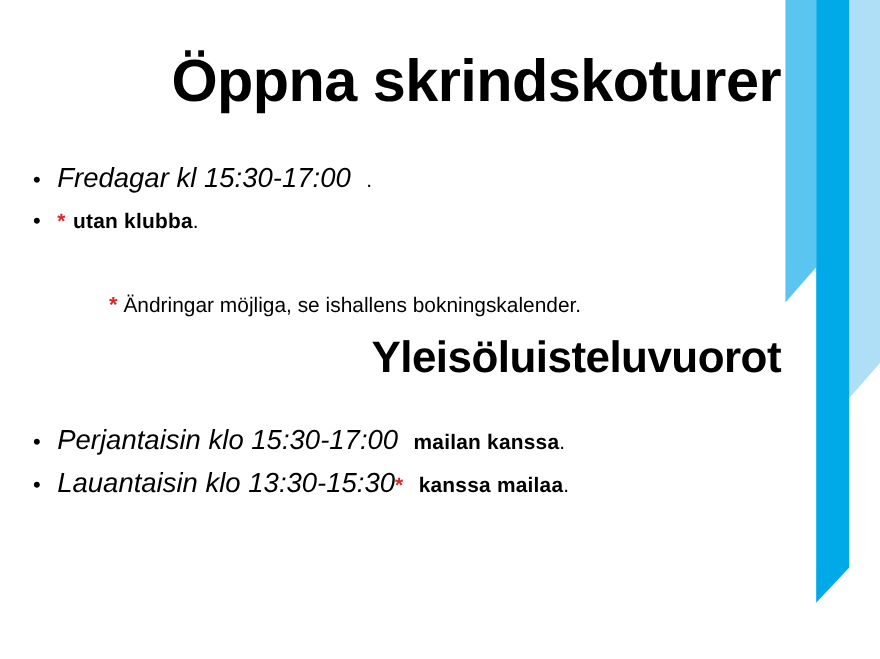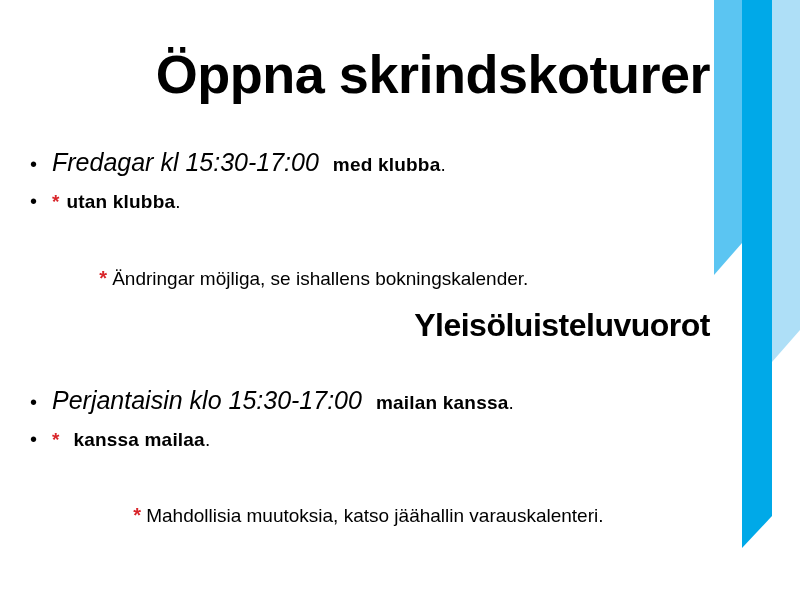--- a/index.html
+++ b/index.html
@@ -19,21 +19,21 @@
 
   
   .title{
     position:absolute;
     left:0;right:90px;
     text-align:right;
     font-weight:bold;
     letter-spacing:-0.5px;
   }
   #title-1{top:42px;font-size:54px;line-height:64px;}
-  #title-2{top:298px;font-size:32px;line-height:54px;}
+  #title-2{top:298px;font-size:40px;line-height:54px;}
 
   
   .bullet-list{position:absolute;left:24px;}
   #list-1{top:144px;}
   #list-2{top:382px;}
   .bullet-row{
     display:flex;
     align-items:baseline;
     font-size:25px;
     line-height:36px;
@@ -88,21 +88,20 @@
 
   <div class="title" id="title-1">Öppna skrindskoturer</div>
 
   <div class="bullet-list" id="list-1">
 
     <div class="bullet-row">
       <span class="bullet-dot">•</span>
       <span class="bullet-main">Fredagar kl 15:30-17:00</span>
       <span class="star"></span>
       <span class="gap-wide"></span>
-      <span class="bullet-emph">med klubba</span>
       <span class="bullet-period">.</span>
     </div>
 
     <div class="bullet-row">
       <span class="bullet-dot">•</span>
       <span class="star">*</span>
       <span class="gap-narrow"></span>
       <span class="bullet-emph">utan klubba</span>
       <span class="bullet-period">.</span>
     </div>
@@ -121,31 +120,29 @@
       <span class="bullet-dot">•</span>
       <span class="bullet-main">Perjantaisin klo 15:30-17:00</span>
       <span class="star"></span>
       <span class="gap-wide"></span>
       <span class="bullet-emph">mailan kanssa</span>
       <span class="bullet-period">.</span>
     </div>
 
     <div class="bullet-row">
       <span class="bullet-dot">•</span>
+      <span class="bullet-main">Lauantaisin klo 13:30-15:30</span>
       <span class="star">*</span>
       <span class="gap-wide"></span>
       <span class="bullet-emph">kanssa mailaa</span>
       <span class="bullet-period">.</span>
     </div>
 
   </div>
 
-  <div class="footnote" id="footnote-2">
-    <span class="fstar">*</span><span> Mahdollisia muutoksia, katso jäähallin varauskalenteri.</span>
-  </div>
 
   <div class="footer">
 
     
 
     
 
   </div>
 
 </div>

